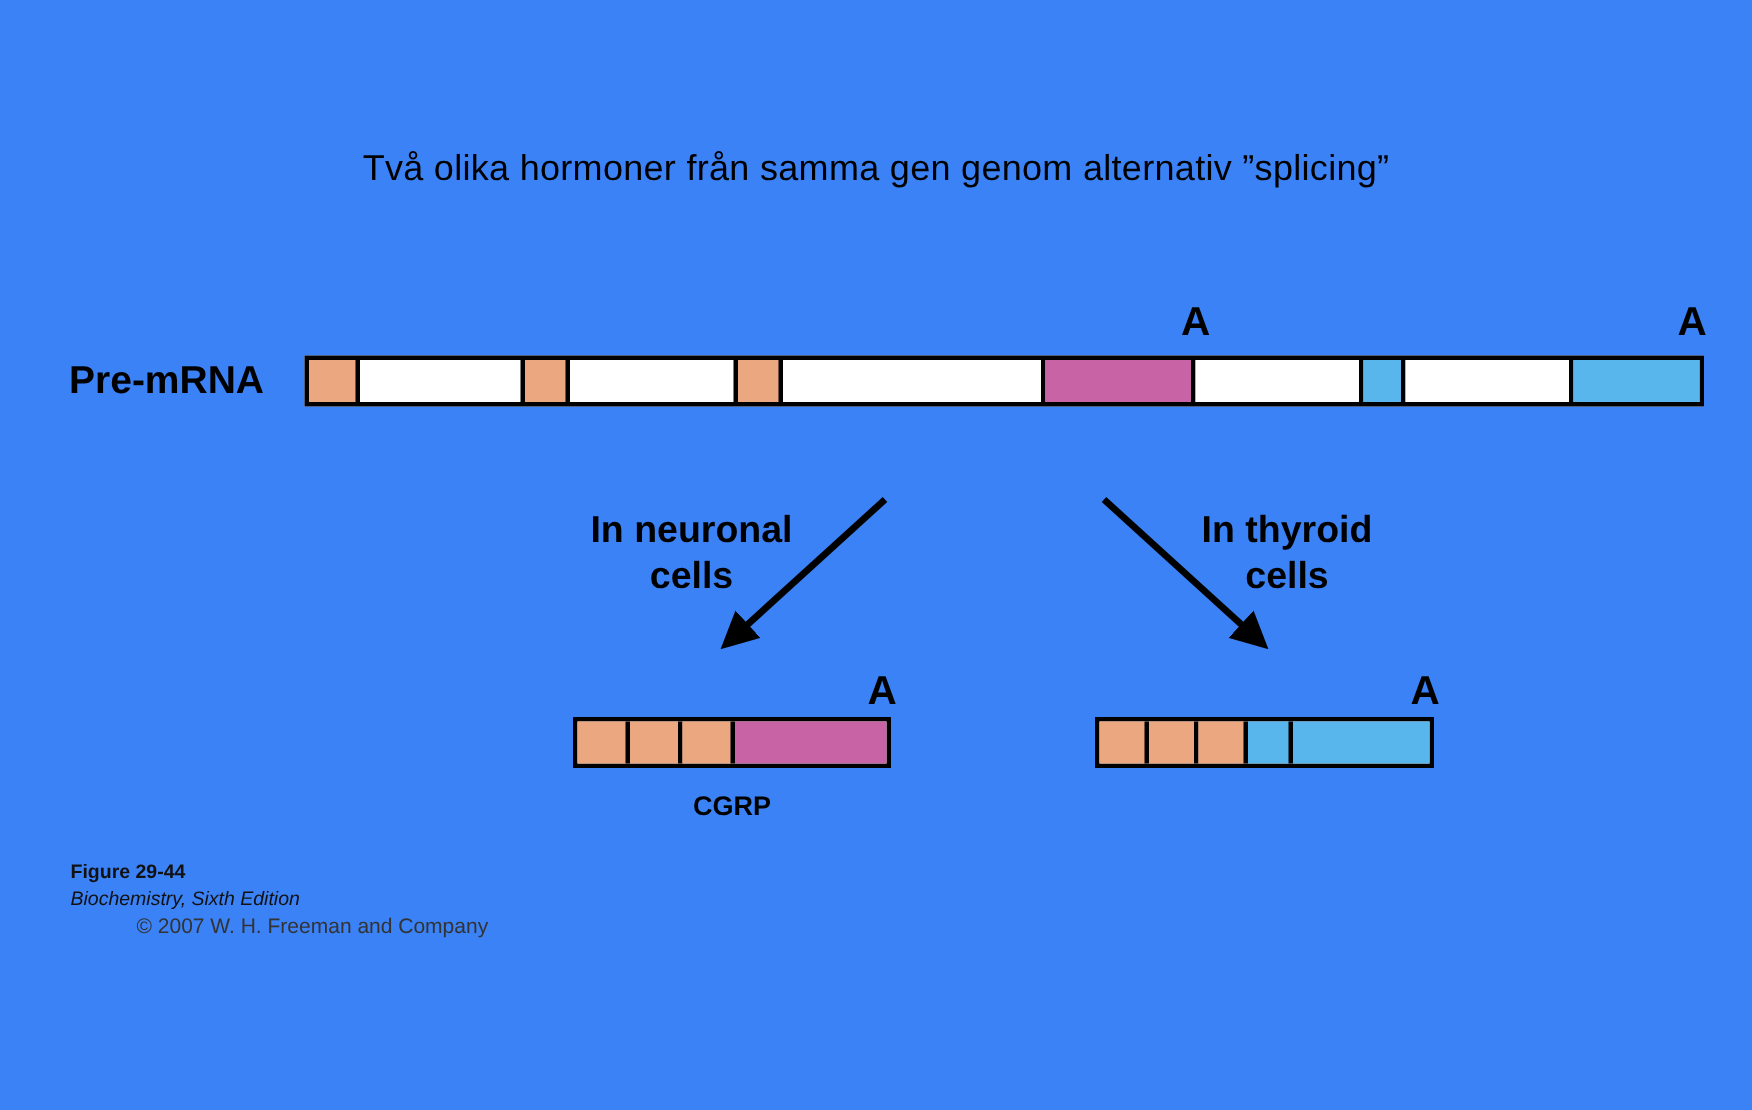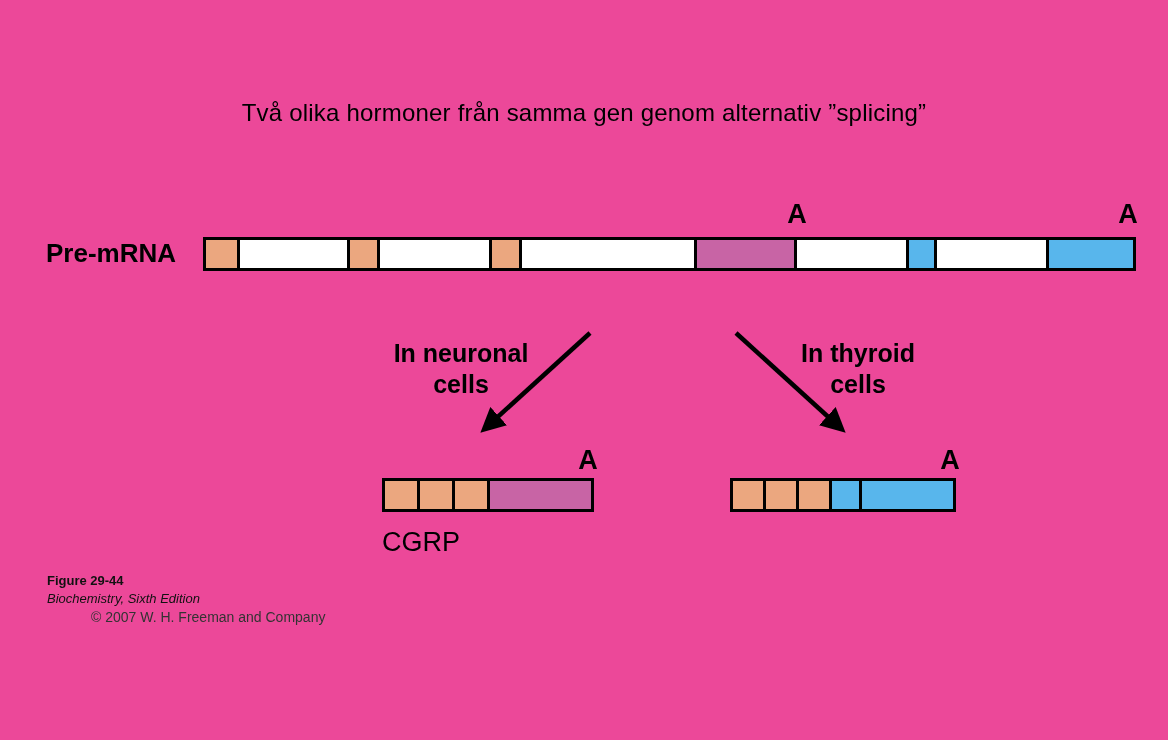--- a/index.html
+++ b/index.html
@@ -1,17 +1,17 @@
 <!DOCTYPE html>
 <html><head>
 <meta charset="utf-8">
 <style>
   html, body { margin:0; padding:0; background:#ffffff; }
   .stage {
-    position:relative; width:1168px; height:740px; background:#ec4899;
+    position:relative; width:1168px; height:740px; background:#3b82f6;
     font-family:"Liberation Sans", sans-serif; color:#000; overflow:hidden;
   }
   .title {
     position:absolute; top:99px; left:0; width:100%;
     text-align:center; font-size:24px; letter-spacing:0.2px;
   }
   .premrna-label {
     position:absolute; left:46px; top:238px;
     font-size:26px; font-weight:bold;
   }
@@ -25,21 +25,21 @@
   .polya {
     position:absolute; width:28px; text-align:center;
     font-size:27px; font-weight:bold;
   }
   .branch-label {
     position:absolute; width:190px; text-align:center;
     font-size:25px; font-weight:bold; line-height:1.25;
   }
   .arrow { position:absolute; }
   .product-name {
-    position:absolute; font-size:27px; font-weight:normal;
+    position:absolute; text-align:center; font-size:18px; font-weight:bold;
   }
   .caption {
     position:absolute; left:47px; top:572px; font-size:13px;
     line-height:1.38; color:#111;
   }
   .caption .fig  { font-weight:bold; }
   .caption .book { font-weight:normal; font-style:italic; }
   .caption .copy { font-size:14px; color:#333;margin-left:44px; }
 </style>
 </head>

